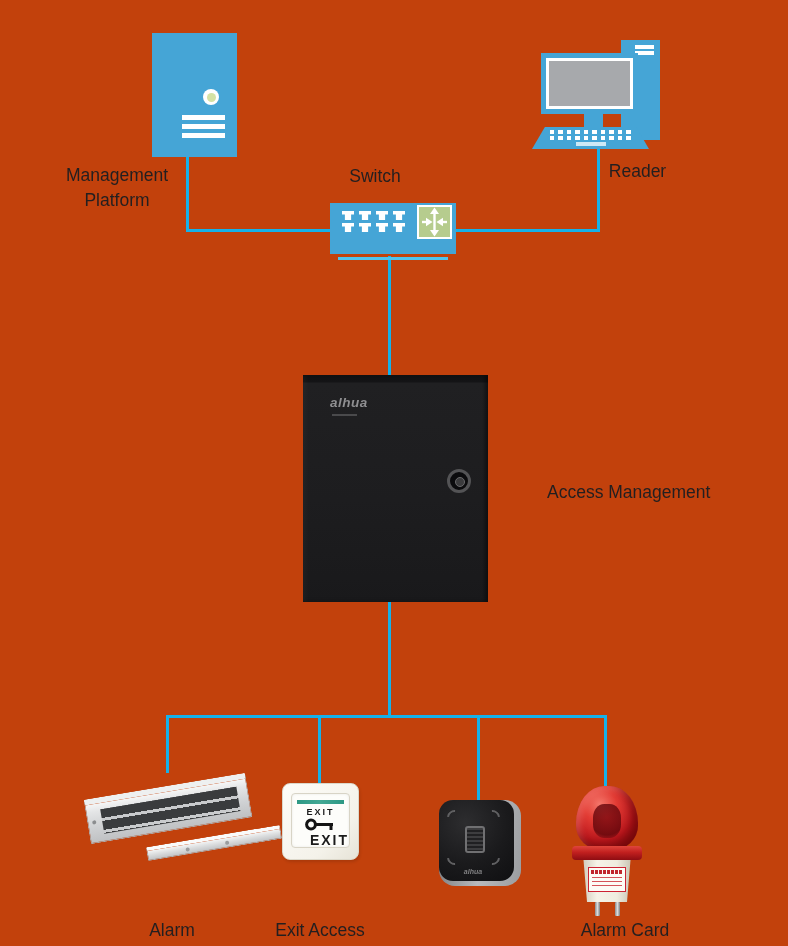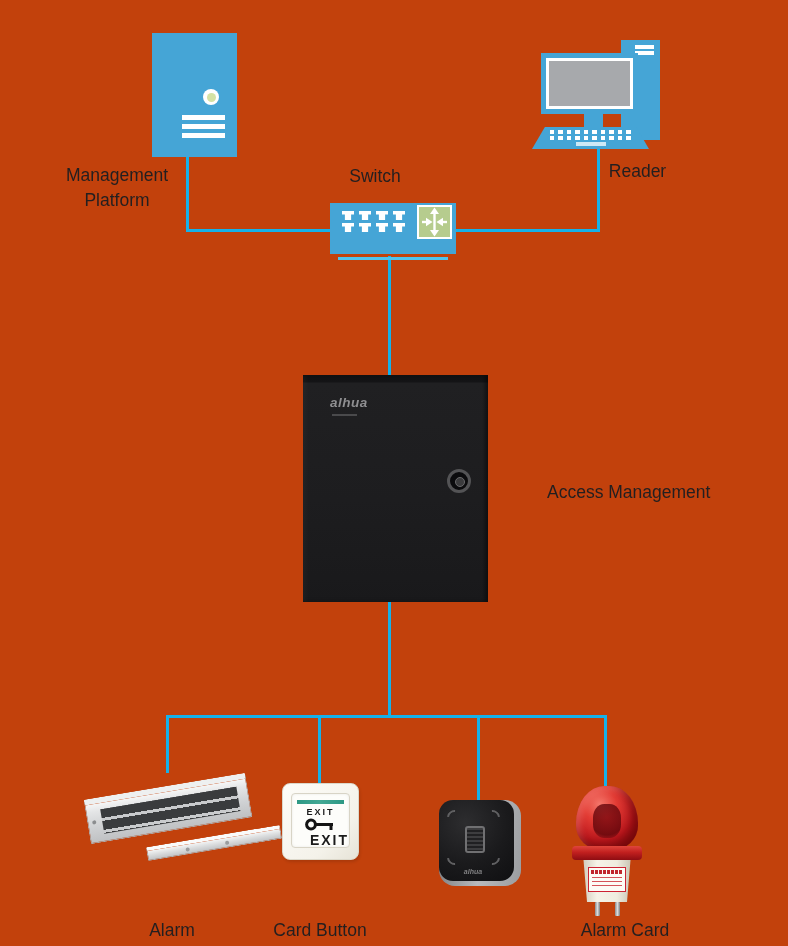--- a/index.html
+++ b/index.html
@@ -216,21 +216,21 @@
       <div class="keywrap">
         <svg width="36" height="15" viewBox="0 0 36 15">
           <circle cx="8" cy="7.5" r="4.4" fill="none" stroke="#141414" stroke-width="3"></circle>
           <rect x="12" y="6" width="18" height="3" fill="#141414"></rect>
           <rect x="26.5" y="8" width="3" height="5" fill="#141414"></rect>
         </svg>
       </div>
       <div class="t2">EXIT</div>
     </div>
   </div>
-  <div class="lbl" style="left:250px;top:918px;width:140px;">Card Button</div>
+  <div class="lbl" style="left:250px;top:918px;width:140px;">Exit Access</div>
 
   <div class="reader">
     <div class="side"></div>
     <div class="face">
       <div class="arc tl"></div>
       <div class="arc tr"></div>
       <div class="arc bl"></div>
       <div class="arc br"></div>
       <div class="fp"></div>
       <div class="brand">alhua</div>

